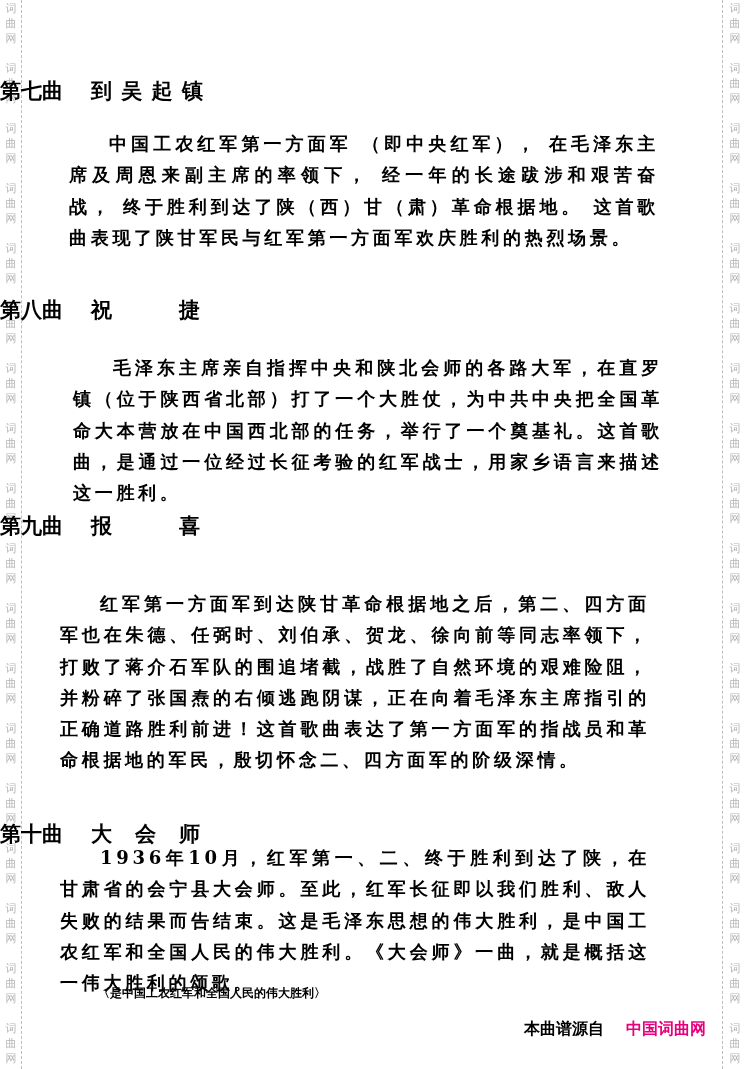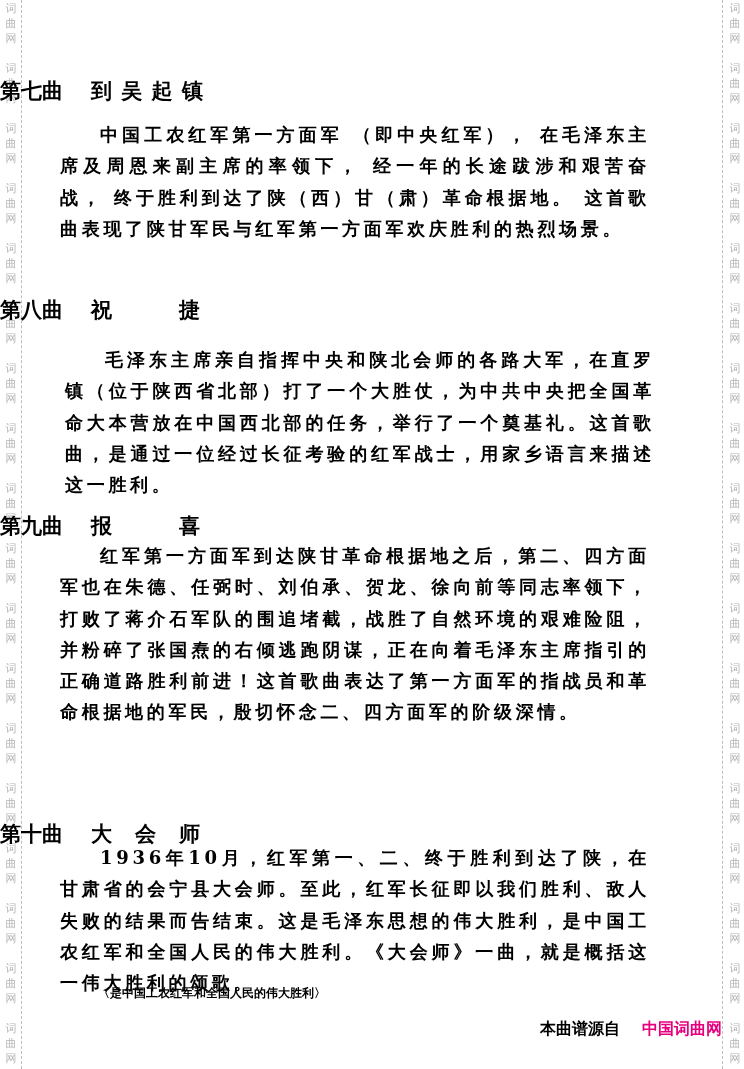--- a/index.html
+++ b/index.html
@@ -36,21 +36,21 @@
     font-size: 18px; line-height: 31.3px; letter-spacing: 3.7px;
     text-indent: 40px; text-align: justify;
     font-weight: bold;
   }
   .note {
     position: absolute; left: 98px; top: 985px;
     font-size: 12px; font-weight: bold;
     font-family: "DejaVu Sans", sans-serif;
   }
   .footer {
-    position: absolute; top: 1019px; left: 540px; font-size: 16px; font-weight: bold;
+    position: absolute; top: 1019px; left: 524px; font-size: 16px; font-weight: bold;
     font-family: "DejaVu Sans", sans-serif;
   }
   .footer .src { color: #000; }
   .footer .brand { color: #e6007e; margin-left: 22px; }
 </style>
 </head>
 <body>
 
 <div class="margin-line left"></div>
 <div class="margin-line right"></div>
@@ -235,31 +235,31 @@
     <div class="wm-block" style="top: 1021px;">
       <span>词</span>
       <span>曲</span>
       <span>网</span>
     </div>
   </div>
 
 <div class="title" style="top:77px">
   <span class="num">第七曲</span><span class="gap"></span><span>到 吴 起 镇</span>
 </div>
-<p class="para" style="top:119px;margin:0">中国工农红军第一方面军 （即中央红军）， 在毛泽东主席及周恩来副主席的率领下， 经一年的长途跋涉和艰苦奋战， 终于胜利到达了陕（西）甘（肃）革命根据地。 这首歌曲表现了陕甘军民与红军第一方面军欢庆胜利的热烈场景。</p>
+<p class="para" style="top:119px;margin:9px">中国工农红军第一方面军 （即中央红军）， 在毛泽东主席及周恩来副主席的率领下， 经一年的长途跋涉和艰苦奋战， 终于胜利到达了陕（西）甘（肃）革命根据地。 这首歌曲表现了陕甘军民与红军第一方面军欢庆胜利的热烈场景。</p>
 
 <div class="title" style="top:296px">
   <span class="num">第八曲</span><span class="gap"></span><span>祝　　　捷</span>
 </div>
-<p class="para" style="top:339px;margin:5px">毛泽东主席亲自指挥中央和陕北会师的各路大军，在直罗镇（位于陕西省北部）打了一个大胜仗，为中共中央把全国革命大本营放在中国西北部的任务，举行了一个奠基礼。这首歌曲，是通过一位经过长征考验的红军战士，用家乡语言来描述这一胜利。</p>
+<p class="para" style="top:339px;margin:13px">毛泽东主席亲自指挥中央和陕北会师的各路大军，在直罗镇（位于陕西省北部）打了一个大胜仗，为中共中央把全国革命大本营放在中国西北部的任务，举行了一个奠基礼。这首歌曲，是通过一位经过长征考验的红军战士，用家乡语言来描述这一胜利。</p>
 
 <div class="title" style="top:512px">
   <span class="num">第九曲</span><span class="gap"></span><span>报　　　喜</span>
 </div>
-<p class="para" style="top:540px;margin:0">红军第一方面军到达陕甘革命根据地之后，第二、四方面军也在朱德、任弼时、刘伯承、贺龙、徐向前等同志率领下，打败了蒋介石军队的围追堵截，战胜了自然环境的艰难险阻，并粉碎了张国焘的右倾逃跑阴谋，正在向着毛泽东主席指引的正确道路胜利前进！这首歌曲表达了第一方面军的指战员和革命根据地的军民，殷切怀念二、四方面军的阶级深情。</p>
+<p class="para" style="top:588px;margin:0">红军第一方面军到达陕甘革命根据地之后，第二、四方面军也在朱德、任弼时、刘伯承、贺龙、徐向前等同志率领下，打败了蒋介石军队的围追堵截，战胜了自然环境的艰难险阻，并粉碎了张国焘的右倾逃跑阴谋，正在向着毛泽东主席指引的正确道路胜利前进！这首歌曲表达了第一方面军的指战员和革命根据地的军民，殷切怀念二、四方面军的阶级深情。</p>
 
 <div class="title" style="top:820px">
   <span class="num">第十曲</span><span class="gap"></span><span>大　会　师</span>
 </div>
 <p class="para" style="top:842px;margin:0">1936年10月，红军第一、二、终于胜利到达了陕，在甘肃省的会宁县大会师。至此，红军长征即以我们胜利、敌人失败的结果而告结束。这是毛泽东思想的伟大胜利，是中国工农红军和全国人民的伟大胜利。《大会师》一曲，就是概括这一伟大胜利的颂歌。</p>
 
 <div class="note">〈是中国工农红军和全国人民的伟大胜利〉</div>
 
 <div class="footer">
   <span class="src">本曲谱源自</span><span class="brand">中国词曲网</span>

